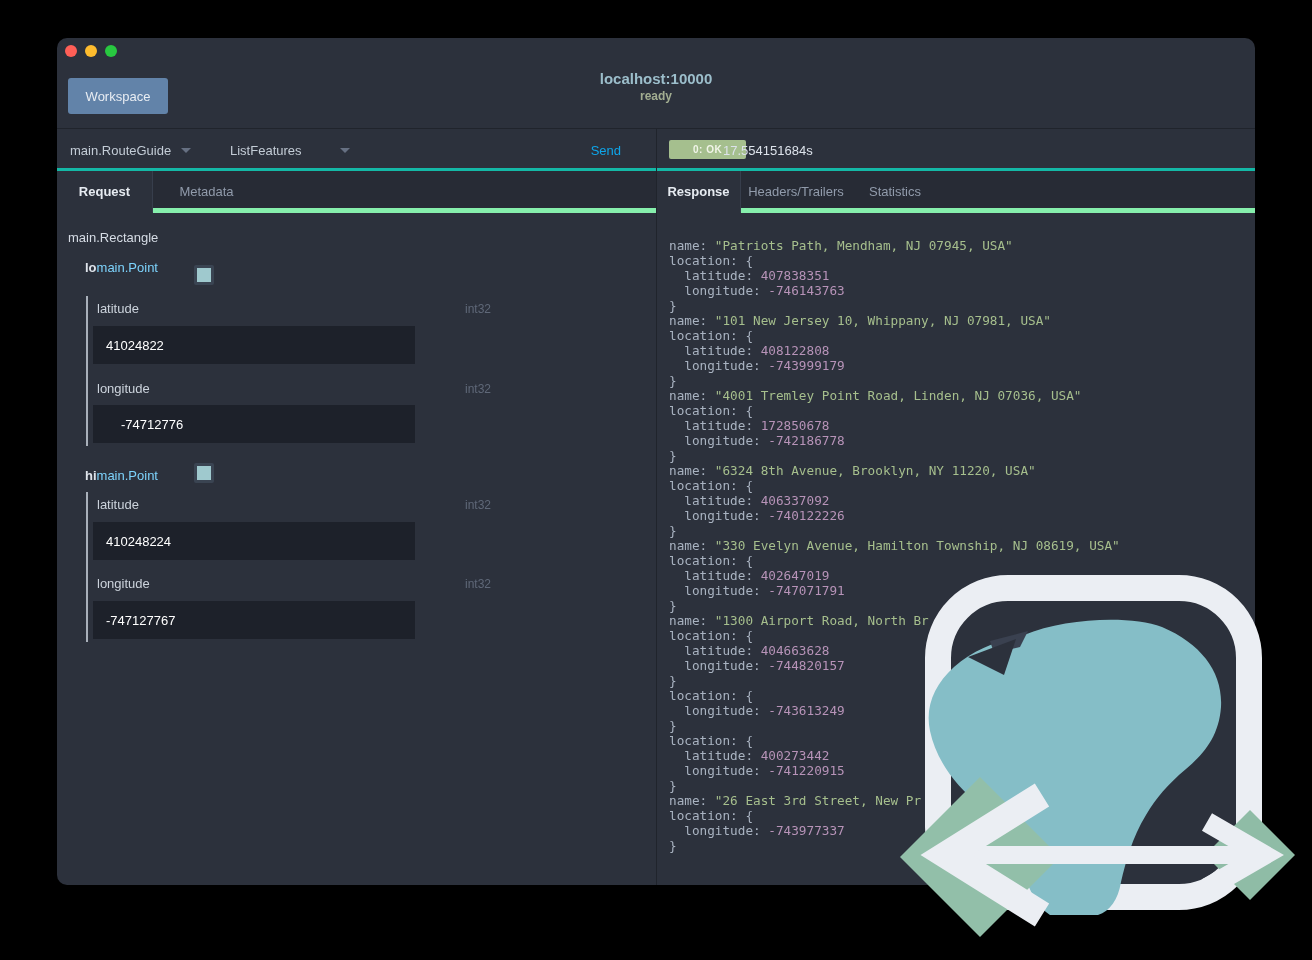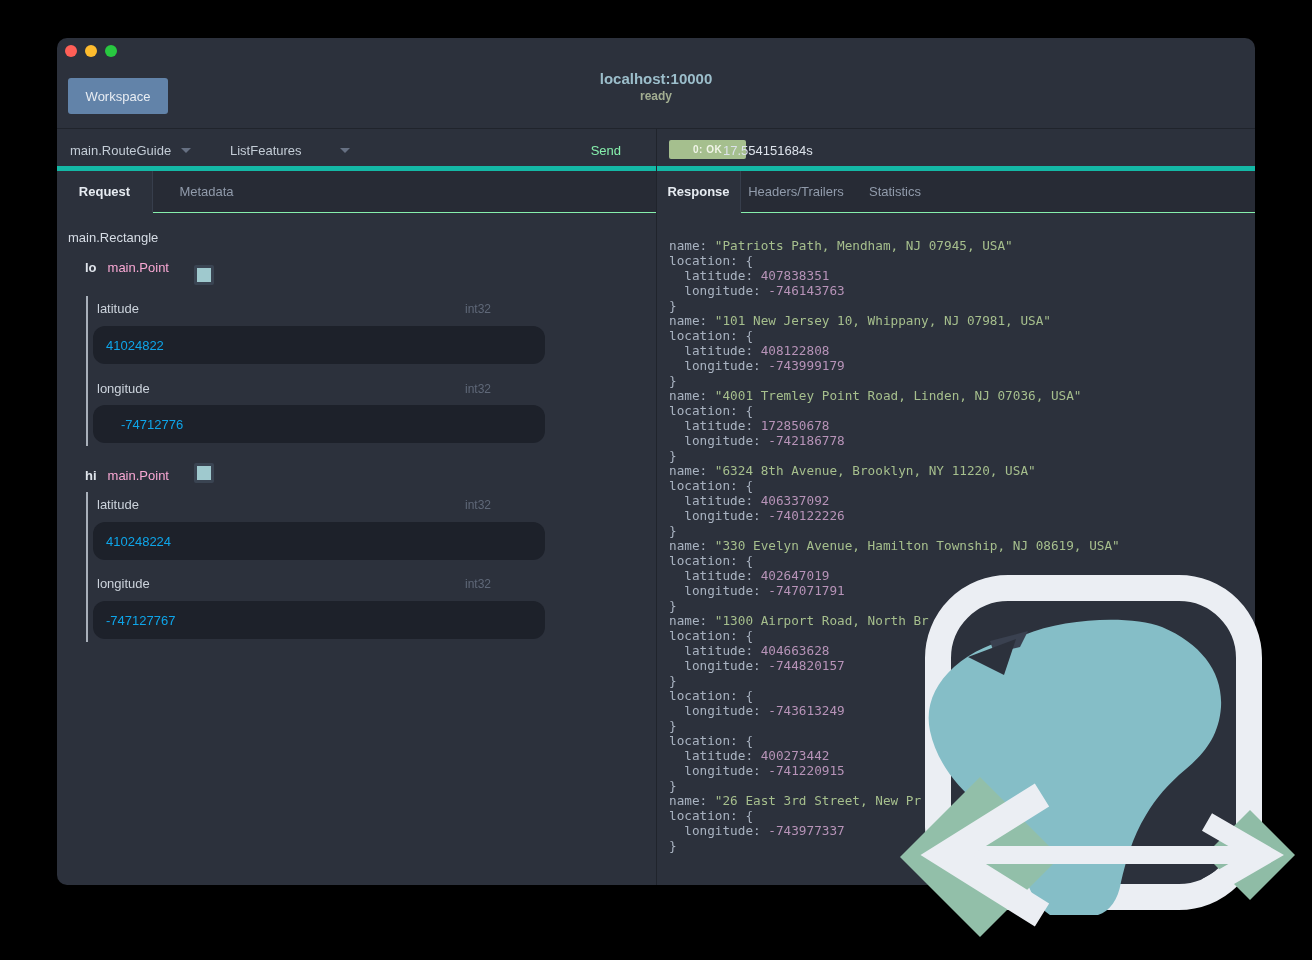--- a/index.html
+++ b/index.html
@@ -26,72 +26,72 @@
             border-bottom:1px solid #20242c; }
   .workspace-btn { position:absolute; left:11px; top:14px; width:100px; height:36px;
                    background:#6283a9; border-radius:3px; color:#e8edf3; font-size:13px;
                    display:flex; align-items:center; justify-content:center; cursor:pointer; }
   .server-block { position:absolute; left:0; right:0; top:6px; text-align:center; }
   .server-address { font-size:15px; font-weight:700; color:#9cbecb; }
   .server-status  { font-size:12px; font-weight:700; color:#a2ad91; margin-top:2px; }
 
   
   .toolbar { position:absolute; left:0; top:91px; width:100%; height:42px;
-             border-bottom:5px solid #14b8a6; }
+             border-bottom:3px solid #14b8a6; }
   .toolbar-left  { position:absolute; left:0; top:0; width:599px; height:42px; }
   .toolbar-right { position:absolute; left:600px; top:0; width:598px; height:42px; }
   .select { position:absolute; top:0; height:42px; display:flex; align-items:center;
             gap:10px; color:#c3ccd6; font-size:13px; cursor:pointer; }
   .service-select { left:13px; }
   .method-select  { left:173px; }
   .chev { width:0; height:0; border-left:5px solid transparent; border-right:5px solid transparent;
           border-top:5px solid #667082; display:inline-block; }
   .method-select .chev { margin-left:28px; }
   .send-button { position:absolute; right:35px; top:0; height:42px; display:flex;
-                 align-items:center; color:#86efac; font-size:13px; cursor:pointer; }
+                 align-items:center; color:#0ea5e9; font-size:13px; cursor:pointer; }
   .status-badge { position:absolute; left:12px; top:11px; height:19px; padding:0 24px;
                   background:#a5bf8e; border-radius:2px; color:#f1f5e9; font-size:10px;
                   font-weight:700; letter-spacing:.5px; display:flex; align-items:center; }
   .duration { position:absolute; left:66px; top:0; height:42px; display:flex;
               align-items:center; color:#dce2ea; font-size:13px; }
 
   .vdivider { position:absolute; left:599px; top:91px; width:1px; bottom:0; background:#20242c; }
 
   
   .left-panel  { position:absolute; left:0;   top:133px; width:599px; height:714px; }
   .right-panel { position:absolute; left:600px; top:133px; width:598px; height:714px; overflow:hidden; }
 
   .tabstrip { position:absolute; left:0; top:0; width:100%; height:42px;
-              background:#272b35; border-bottom:1px solid #86efac; display:flex; }
+              background:#272b35; border-bottom:5px solid #86efac; display:flex; }
   .tab { height:42px; line-height:41px; text-align:center; font-size:13px;
          color:#919bab; cursor:pointer; }
   .tab.active { background:#2c313c; color:#e6ebf1; font-weight:700;
                 border-right:1px solid #373e4c; margin-bottom:-1px;
                 border-bottom:1px solid #2c313c; }
   .tab-request  { width:96px; }
   .tab-metadata { width:107px; }
   .tab-response { width:84px; }
   .tab-ht    { width:110px; }
   .tab-stats { width:88px; }
 
   .panel-body { position:absolute; left:0; top:42px; right:0; bottom:0; }
 
   
   .msg-type { position:absolute; left:11px; top:17px; font-size:13px; font-weight:500; color:#d6dce5; }
   .pt-row { position:absolute; left:28px; height:20px; display:flex; align-items:center; }
   .pt-row .fname { font-size:13px; font-weight:600; color:#dfe4eb; }
-  .pt-row .ftype { font-size:13px; color:#f9a8d4; margin-left:11px; }
+  .pt-row .ftype { font-size:13px; color:#7dd3fc; }
   .checkbox { position:absolute; width:20px; height:20px; background:#9fc9ce;
               border:3px solid #3a4452; border-radius:2px; cursor:pointer; }
   .nestline { position:absolute; left:29px; width:2px; height:150px; background:#a9b0ba; }
   .flabel { position:absolute; left:40px; font-size:13px; color:#ccd3dc; }
   .ftypelabel { position:absolute; left:36px; width:398px; text-align:right;
                 font-size:12px; color:#5f6878; }
-  .finput { position:absolute; left:36px; width:452px; height:38px; background:#1d212a;
-            border:none; outline:none; border-radius:12px; color:#0ea5e9; font-size:13px;
+  .finput { position:absolute; left:36px; width:322px; height:38px; background:#1d212a;
+            border:none; outline:none; border-radius:0; color:#ffffff; font-size:13px;
             padding:0 13px; font-family:"Liberation Sans", sans-serif; }
 
   
   .response-body { position:absolute; left:12px; top:25px;
                    font-family:"DejaVu Sans Mono", monospace; font-size:12.7px; line-height:15px; }
   .rline { white-space:pre; }
   .rline .k { color:#a9b3c1; }
   .rline .s { color:#a6bf8d; }
   .rline .n { color:#b793b8; }
 

